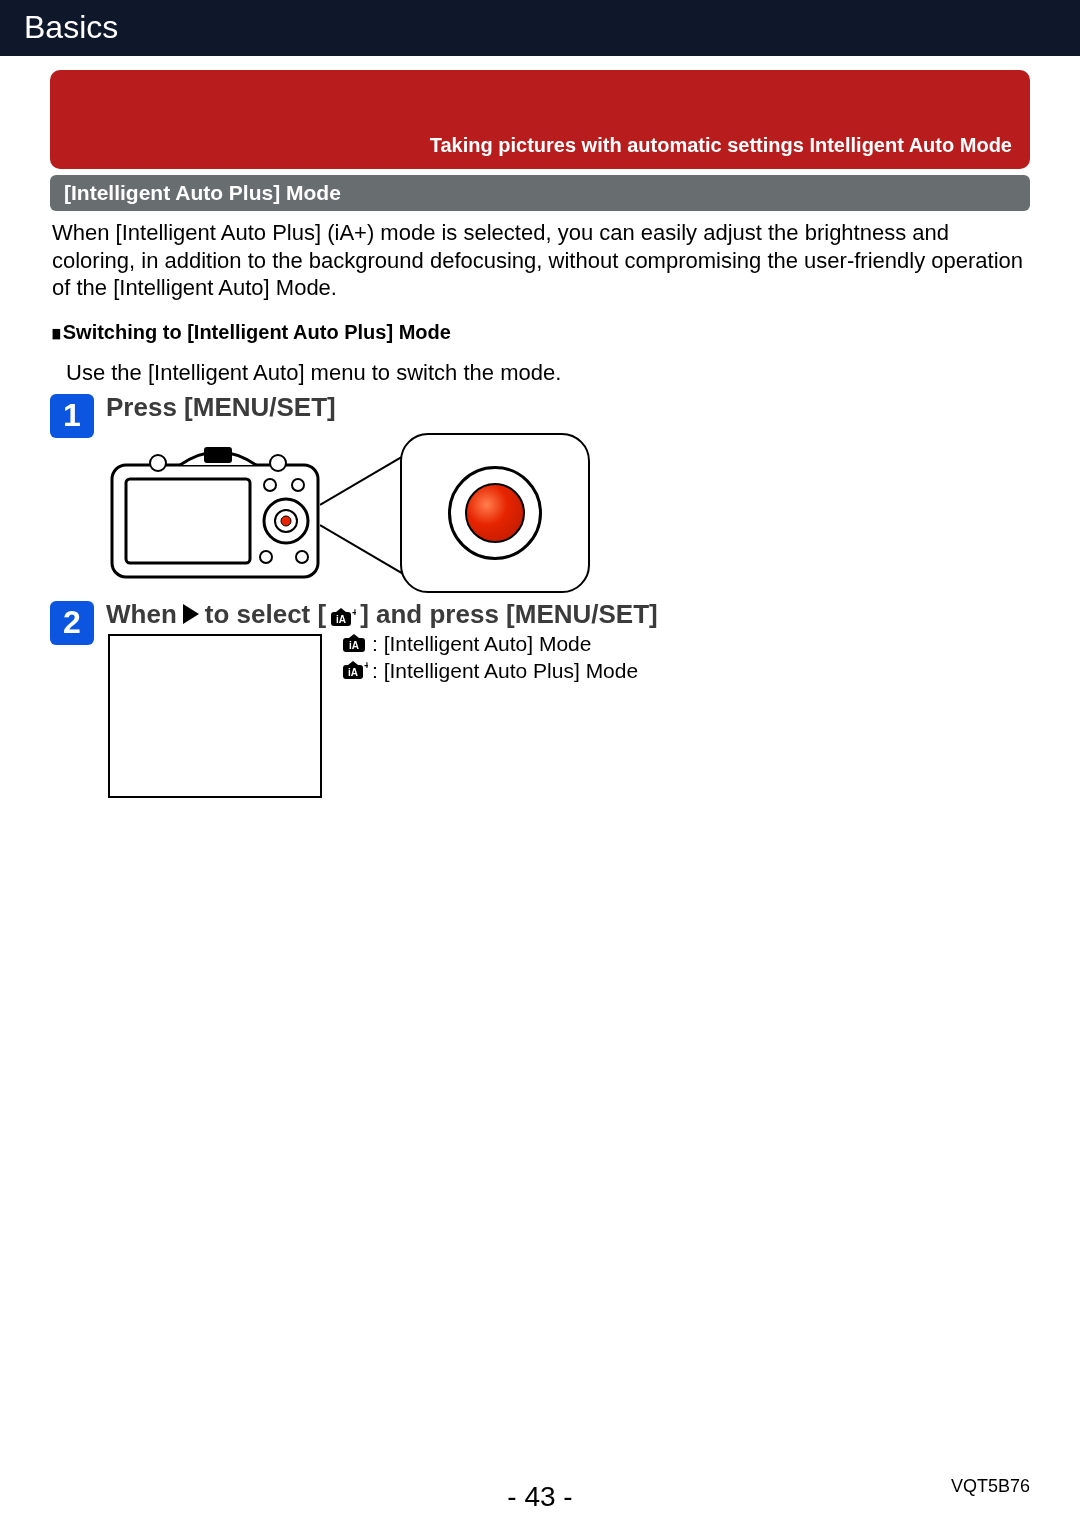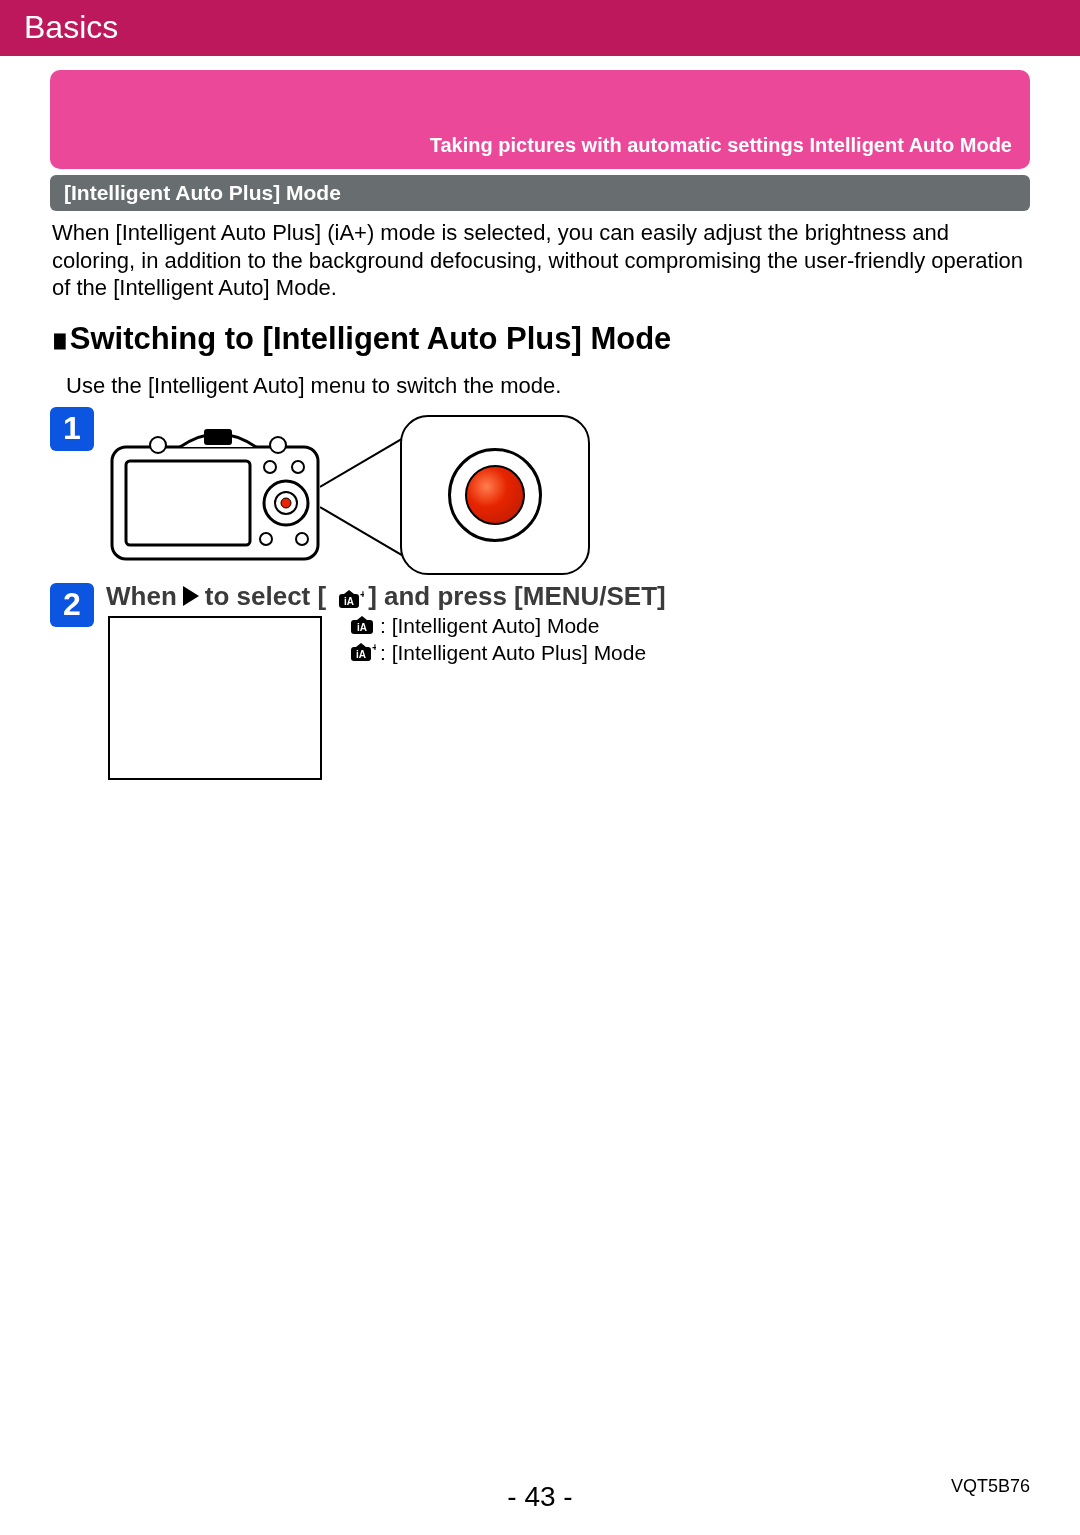--- a/index.html
+++ b/index.html
@@ -5,33 +5,33 @@
   * { margin: 0; padding: 0; box-sizing: border-box; }
   body {
     font-family: Arial, Helvetica, sans-serif;
     width: 1080px;
     height: 1535px;
     background: #ffffff;
     position: relative;
     color: #000;
   }
   .header-bar {
-    background: #be185d;
+    background: #0f172a;
     color: #fff;
     font-size: 32px;
     padding: 10px 24px 12px 24px;
     height: 56px;
     display: flex;
     align-items: center;
   }
   .content {
     padding: 14px 50px 0 50px;
   }
   .blue-banner {
-    background: #ec4899;
+    background: #b91c1c;
     border-radius: 10px;
     color: #fff;
     padding: 64px 18px 12px 18px;
     text-align: right;
     font-size: 20px;
     font-weight: bold;
     min-height: 90px;
   }
   .gray-subheader {
     background: #686d6f;
@@ -42,21 +42,21 @@
     margin-top: 6px;
     border-radius: 6px;
   }
   .body-text {
     font-size: 22px;
     line-height: 1.25;
     margin-top: 8px;
     padding: 0 2px;
   }
   .sub-heading {
-    font-size: 31px;
+    font-size: 20px;
     font-weight: bold;
     margin-top: 18px;
   }
   .sub-text {
     font-size: 22px;
     margin-top: 16px;
     margin-left: 16px;
   }
   .step {
     display: flex;
@@ -159,21 +159,20 @@
   .mode-row {
     display: flex;
     align-items: center;
     gap: 4px;
     line-height: 1.3;
   }
   .ia-icon-small {
     display: inline-block;
     width: 26px;
     height: 20px;
-    margin-left: 8px;
   }
   .triangle-right {
     display: inline-block;
     width: 0; height: 0;
     border-top: 10px solid transparent;
     border-bottom: 10px solid transparent;
     border-left: 16px solid #000;
     margin: 0 2px;
   }
   .footer {
@@ -215,20 +214,23 @@
   <p class="sub-heading">
     ∎<span>Switching to [Intelligent Auto Plus] Mode</span>
   </p>
   <p class="sub-text">Use the [Intelligent Auto] menu to switch the mode.</p>
 
   <div class="step">
     <div class="step-badge">
       <span>1</span>
     </div>
     <div>
+      <div class="step-title">
+        <span>Press [MENU/SET]</span>
+      </div>
 
       <div class="camera-illustration">
         <div class="camera-body">
           <svg viewBox="0 0 215 150">
 
             <rect x="2" y="28" width="206" height="112" rx="14" fill="#fff" stroke="#000" stroke-width="3"></rect>
 
             <path d="M70 28 Q108 2 146 28" fill="#fff" stroke="#000" stroke-width="3"></path>
 
             <rect x="94" y="10" width="28" height="16" rx="3" fill="#000"></rect>

